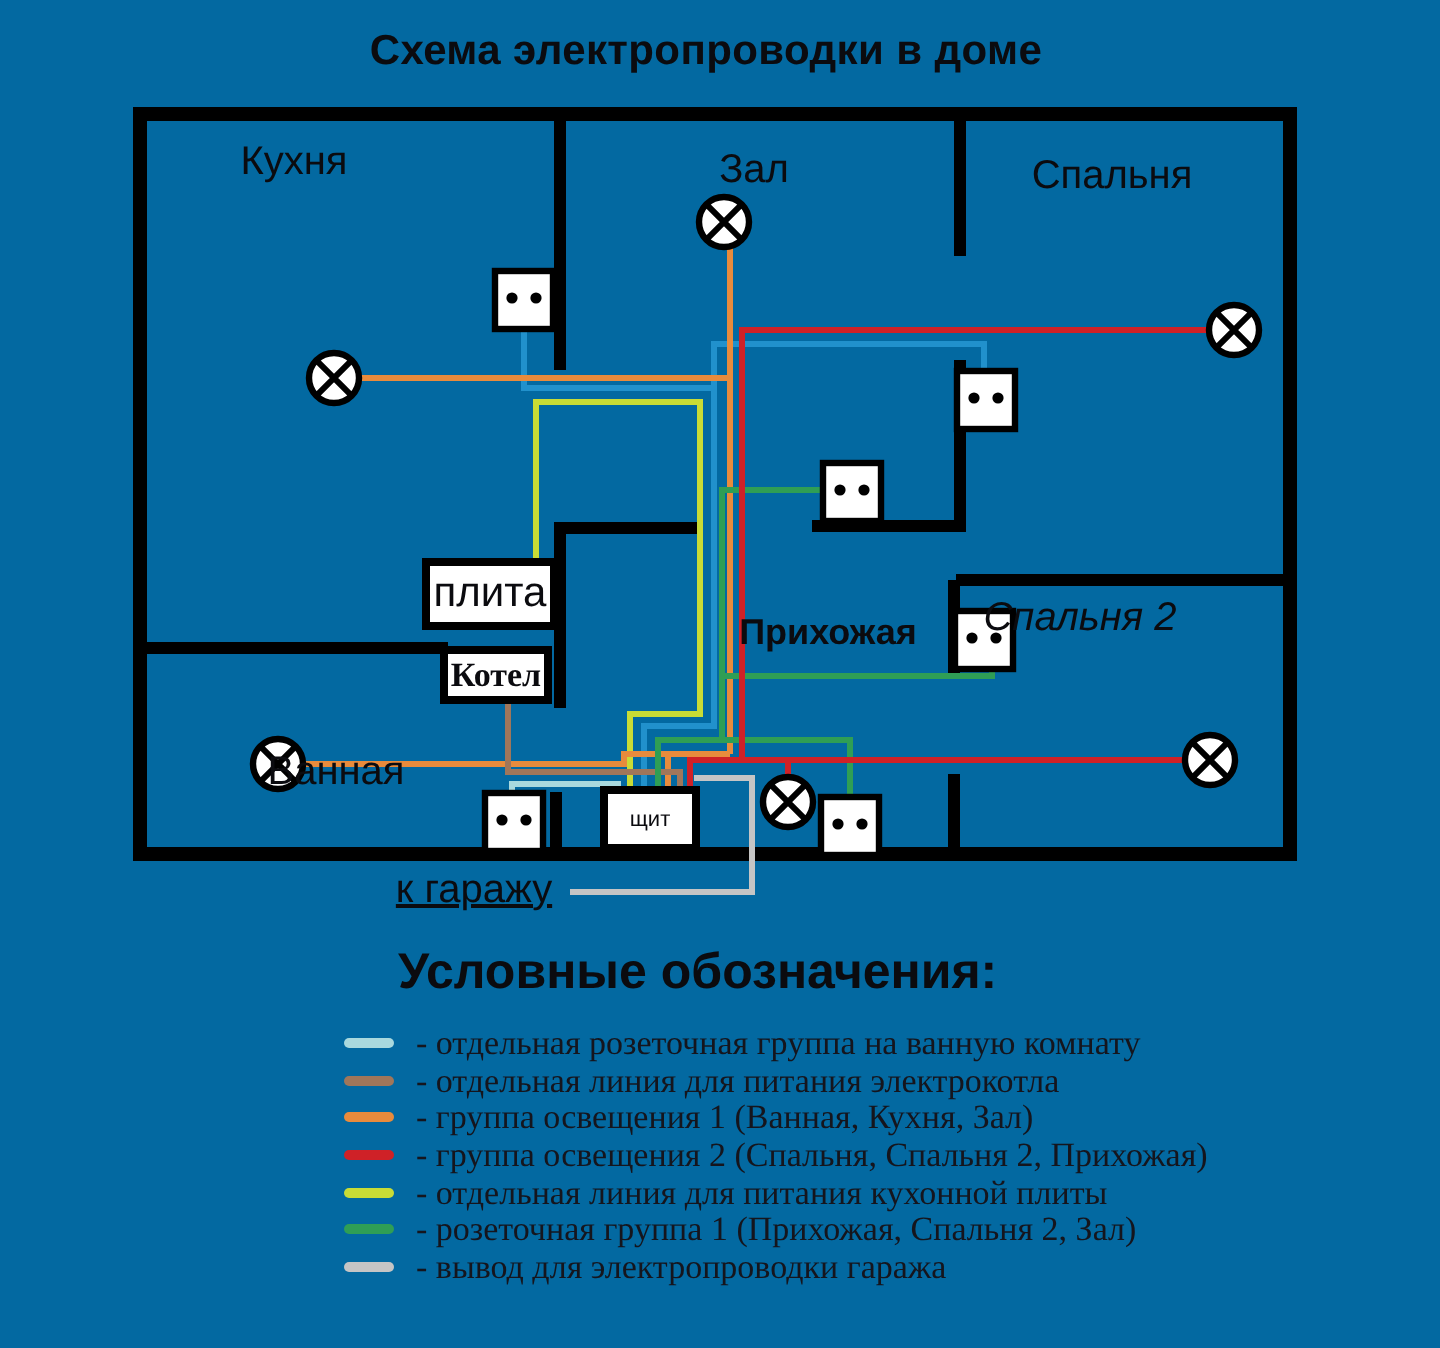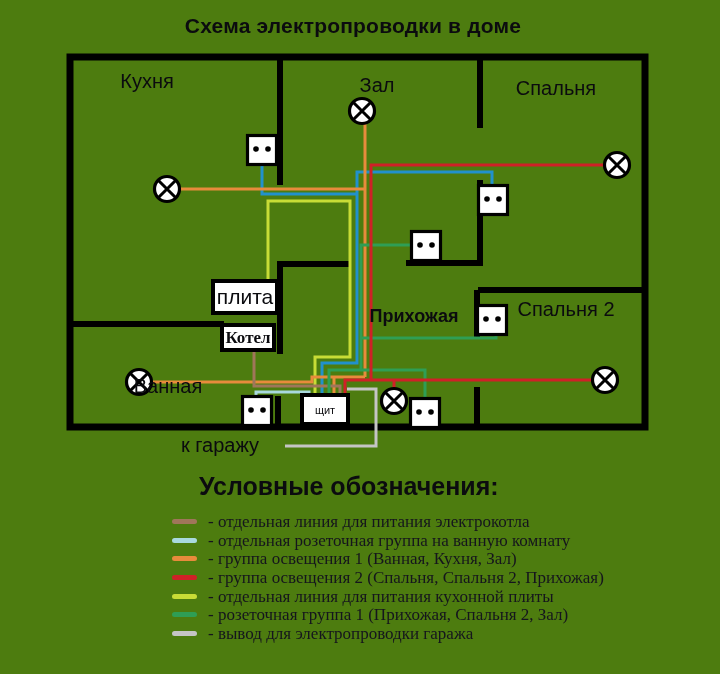--- a/index.html
+++ b/index.html
@@ -1,16 +1,16 @@
 <!DOCTYPE html>
 <html><head>
 <meta charset="utf-8">
 <style>
   html,body{margin:0;padding:0;background:#ffffff;}
-  .page{position:relative;width:720px;height:674px;background:#4d7c0f;overflow:hidden;
+  .page{position:relative;width:720px;height:674px;background:#0369a1;overflow:hidden;
         font-family:"Liberation Sans",sans-serif;color:#0b0b0f;}
   .abs{position:absolute;}
   .ctr{transform:translateX(-50%);white-space:nowrap;}
   .title{font-size:21px;font-weight:bold;letter-spacing:.2px;}
   .room{font-size:20px;}
   .room.bold{font-size:18px;font-weight:bold;}
   .boxlabel{display:flex;align-items:center;justify-content:center;text-align:center;}
   .stove{font-size:21px;}
   .boiler{font-size:17px;font-weight:bold;font-family:"Liberation Serif",serif;text-align:center;}
   .panel{font-size:11px;}
@@ -139,37 +139,37 @@
     </g>
   </svg>
 
   <div class="abs ctr title" style="left:353px;top:14px;">Схема электропроводки в доме</div>
 
   <div class="abs ctr room" style="left:147px;top:70px;">Кухня</div>
   <div class="abs ctr room" style="left:377px;top:74px;">Зал</div>
   <div class="abs ctr room" style="left:556px;top:77px;">Спальня</div>
   <div class="abs ctr room" style="left:168px;top:331px;margin-top:44px;">Ванная</div>
   <div class="abs ctr room bold" style="left:414px;top:306px;">Прихожая</div>
-  <div class="abs ctr room" style="left:566px;top:298px;">Спальня 2</div>
+  <div class="abs ctr room" style="left:540px;top:298px;font-style:italic;">Спальня 2</div>
 
   <div class="abs boxlabel stove" style="left:213px;top:281px;width:64px;height:32px;">плита</div>
   <div class="abs boxlabel boiler" style="left:222px;top:325px;width:52px;height:25px;">Котел</div>
   <div class="abs boxlabel panel" style="left:302px;top:395px;width:46px;height:29px;">щит</div>
-  <div class="abs ctr garage" style="left:220px;top:434px;">к гаражу</div>
+  <div class="abs ctr garage" style="left:237px;top:434px;text-decoration:underline;">к гаражу</div>
 
   <div class="legend">
     <div class="legend-header">Условные обозначения:</div>
     <div class="legend-rows">
       <div class="legend-row">
+        <span class="swatch" style="background: rgb(169, 217, 222);"></span>
+        <span class="legend-label">- отдельная розеточная группа на ванную комнату</span>
+      </div>
+      <div class="legend-row">
         <span class="swatch" style="background: rgb(160, 118, 90);"></span>
         <span class="legend-label">- отдельная линия для питания электрокотла</span>
-      </div>
-      <div class="legend-row">
-        <span class="swatch" style="background: rgb(169, 217, 222);"></span>
-        <span class="legend-label">- отдельная розеточная группа на ванную комнату</span>
       </div>
       <div class="legend-row">
         <span class="swatch" style="background: rgb(232, 139, 60);"></span>
         <span class="legend-label">- группа освещения 1 (Ванная, Кухня, Зал)</span>
       </div>
       <div class="legend-row">
         <span class="swatch" style="background: rgb(207, 33, 39);"></span>
         <span class="legend-label">- группа освещения 2 (Спальня, Спальня 2, Прихожая)</span>
       </div>
       <div class="legend-row">

